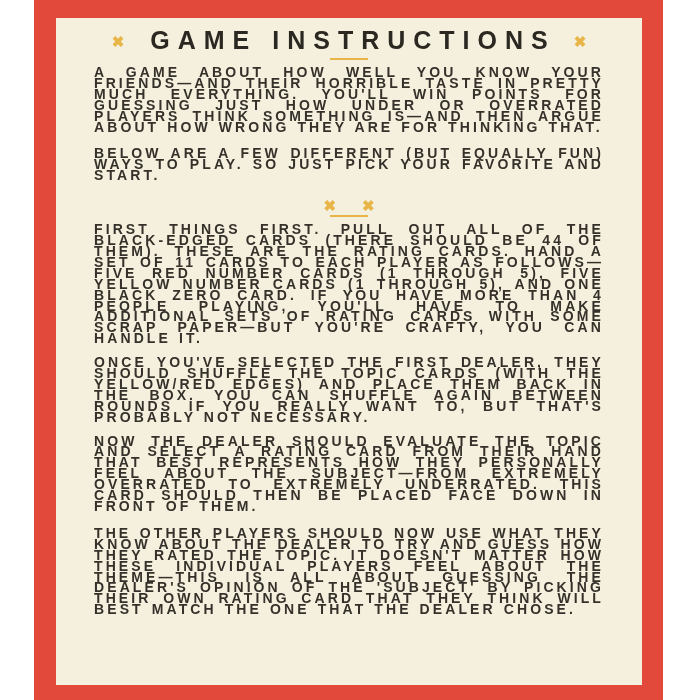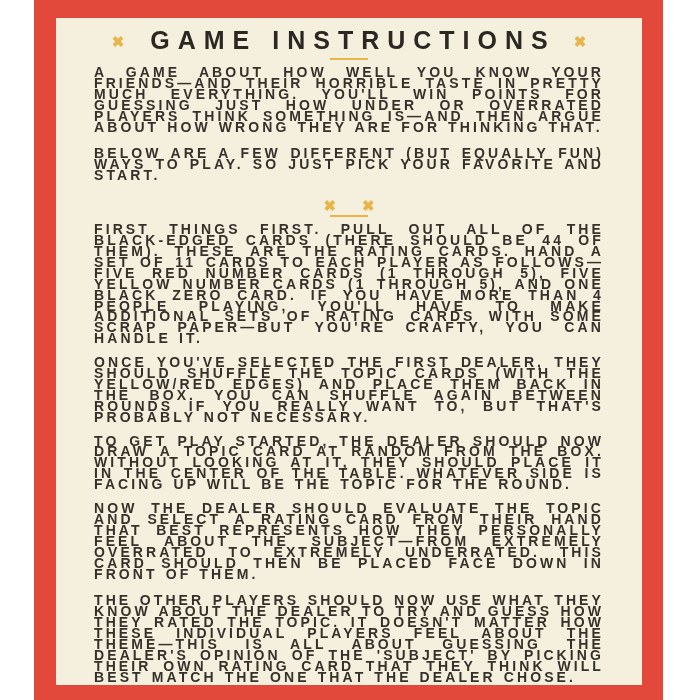--- a/index.html
+++ b/index.html
@@ -106,21 +106,20 @@
         <div class="heading-row">
           <span class="x-icon">✖</span>
           <span class="x-icon">✖</span>
         </div>
         <div class="underline"></div>
       </header>
 
       <div class="body-copy">
         <p>FIRST THINGS FIRST. PULL OUT ALL OF THE BLACK-EDGED CARDS (THERE SHOULD BE 44 OF THEM). THESE ARE THE RATING CARDS. HAND A SET OF 11 CARDS TO EACH PLAYER AS FOLLOWS—FIVE RED NUMBER CARDS (1 THROUGH 5), FIVE YELLOW NUMBER CARDS (1 THROUGH 5), AND ONE BLACK ZERO CARD. IF YOU HAVE MORE THAN 4 PEOPLE PLAYING, YOU'LL HAVE TO MAKE ADDITIONAL SETS OF RATING CARDS WITH SOME SCRAP PAPER—BUT YOU'RE CRAFTY, YOU CAN HANDLE IT.</p>
         <p>ONCE YOU'VE SELECTED THE FIRST DEALER, THEY SHOULD SHUFFLE THE TOPIC CARDS (WITH THE YELLOW/RED EDGES) AND PLACE THEM BACK IN THE BOX. YOU CAN SHUFFLE AGAIN BETWEEN ROUNDS IF YOU REALLY WANT TO, BUT THAT'S PROBABLY NOT NECESSARY.</p>
-        <p>TO GET PLAY STARTED, THE DEALER SHOULD NOW DRAW A TOPIC CARD AT RANDOM FROM THE BOX. WITHOUT LOOKING AT IT, THEY SHOULD PLACE IT IN THE CENTER OF THE TABLE. WHATEVER SIDE IS FACING UP WILL BE THE TOPIC FOR THE ROUND.</p>
         <p>NOW THE DEALER SHOULD EVALUATE THE TOPIC AND SELECT A RATING CARD FROM THEIR HAND THAT BEST REPRESENTS HOW THEY PERSONALLY FEEL ABOUT THE SUBJECT—FROM EXTREMELY OVERRATED TO EXTREMELY UNDERRATED. THIS CARD SHOULD THEN BE PLACED FACE DOWN IN FRONT OF THEM.</p>
         <p>THE OTHER PLAYERS SHOULD NOW USE WHAT THEY KNOW ABOUT THE DEALER TO TRY AND GUESS HOW THEY RATED THE TOPIC. IT DOESN'T MATTER HOW THESE INDIVIDUAL PLAYERS FEEL ABOUT THE THEME—THIS IS ALL ABOUT GUESSING THE DEALER'S OPINION OF THE 'SUBJECT' BY PICKING THEIR OWN RATING CARD THAT THEY THINK WILL BEST MATCH THE ONE THAT THE DEALER CHOSE.</p>
 
       </div>
 
     </div>
   </div>
 </div>
 
 </body></html>

